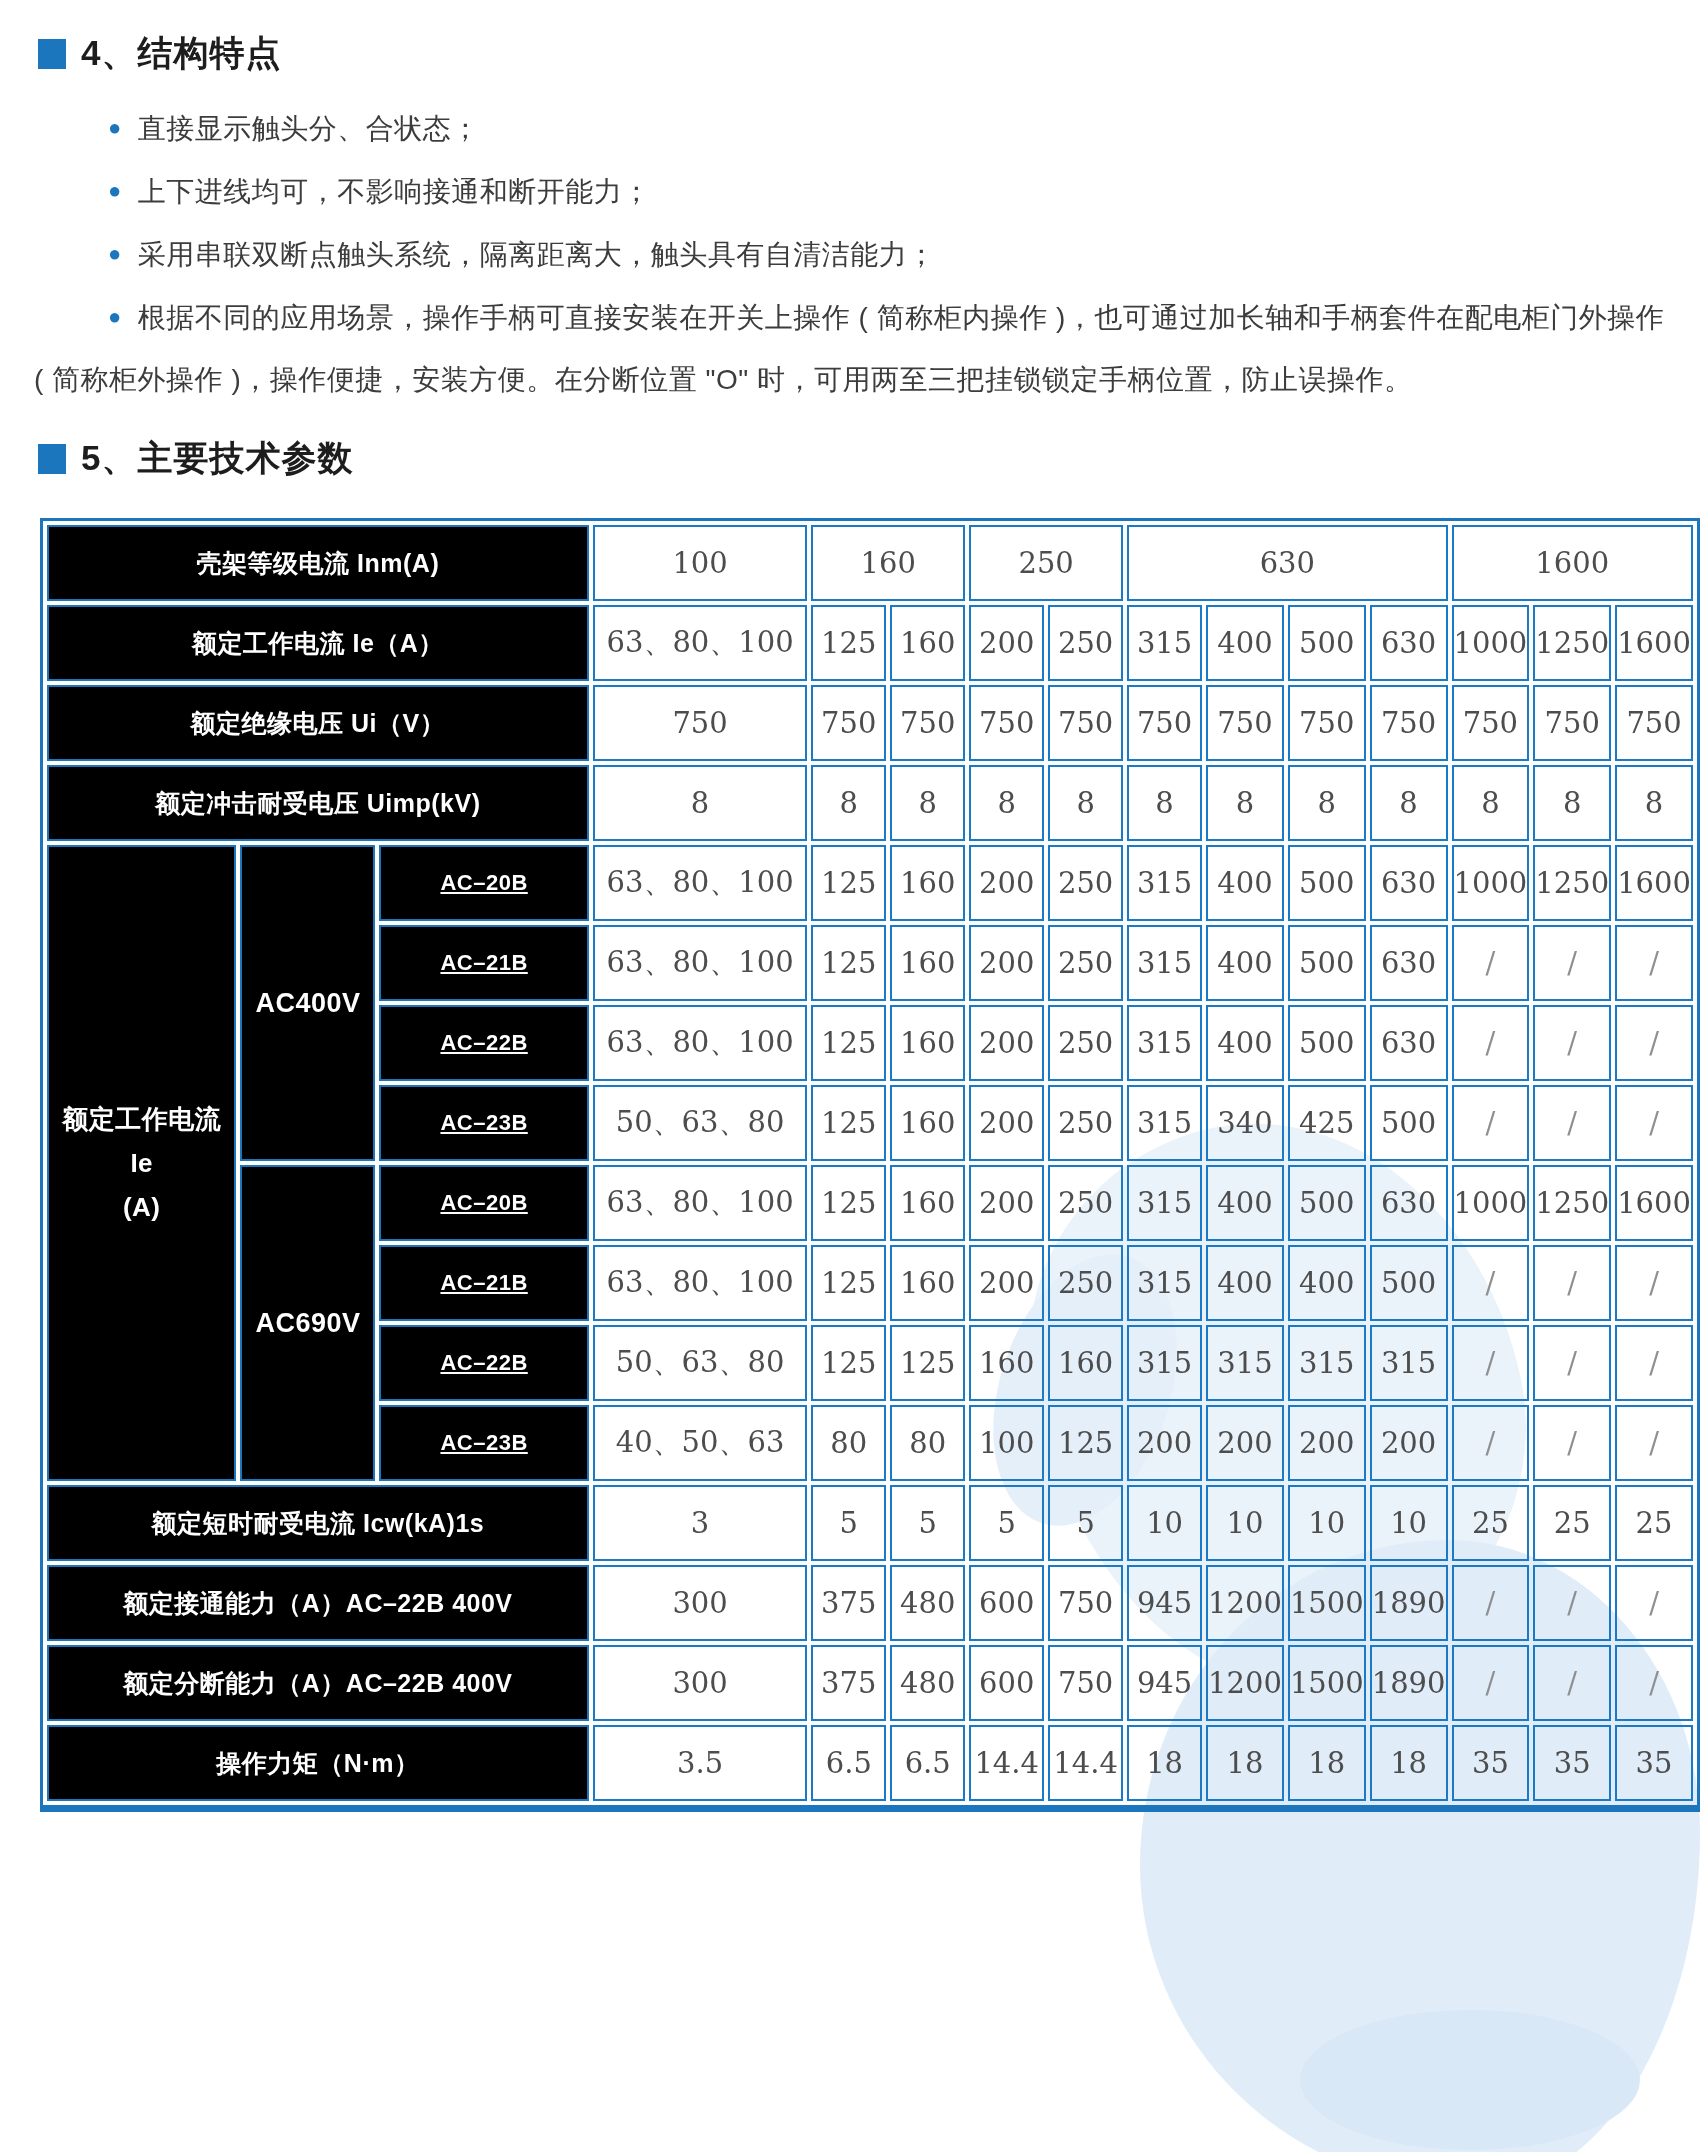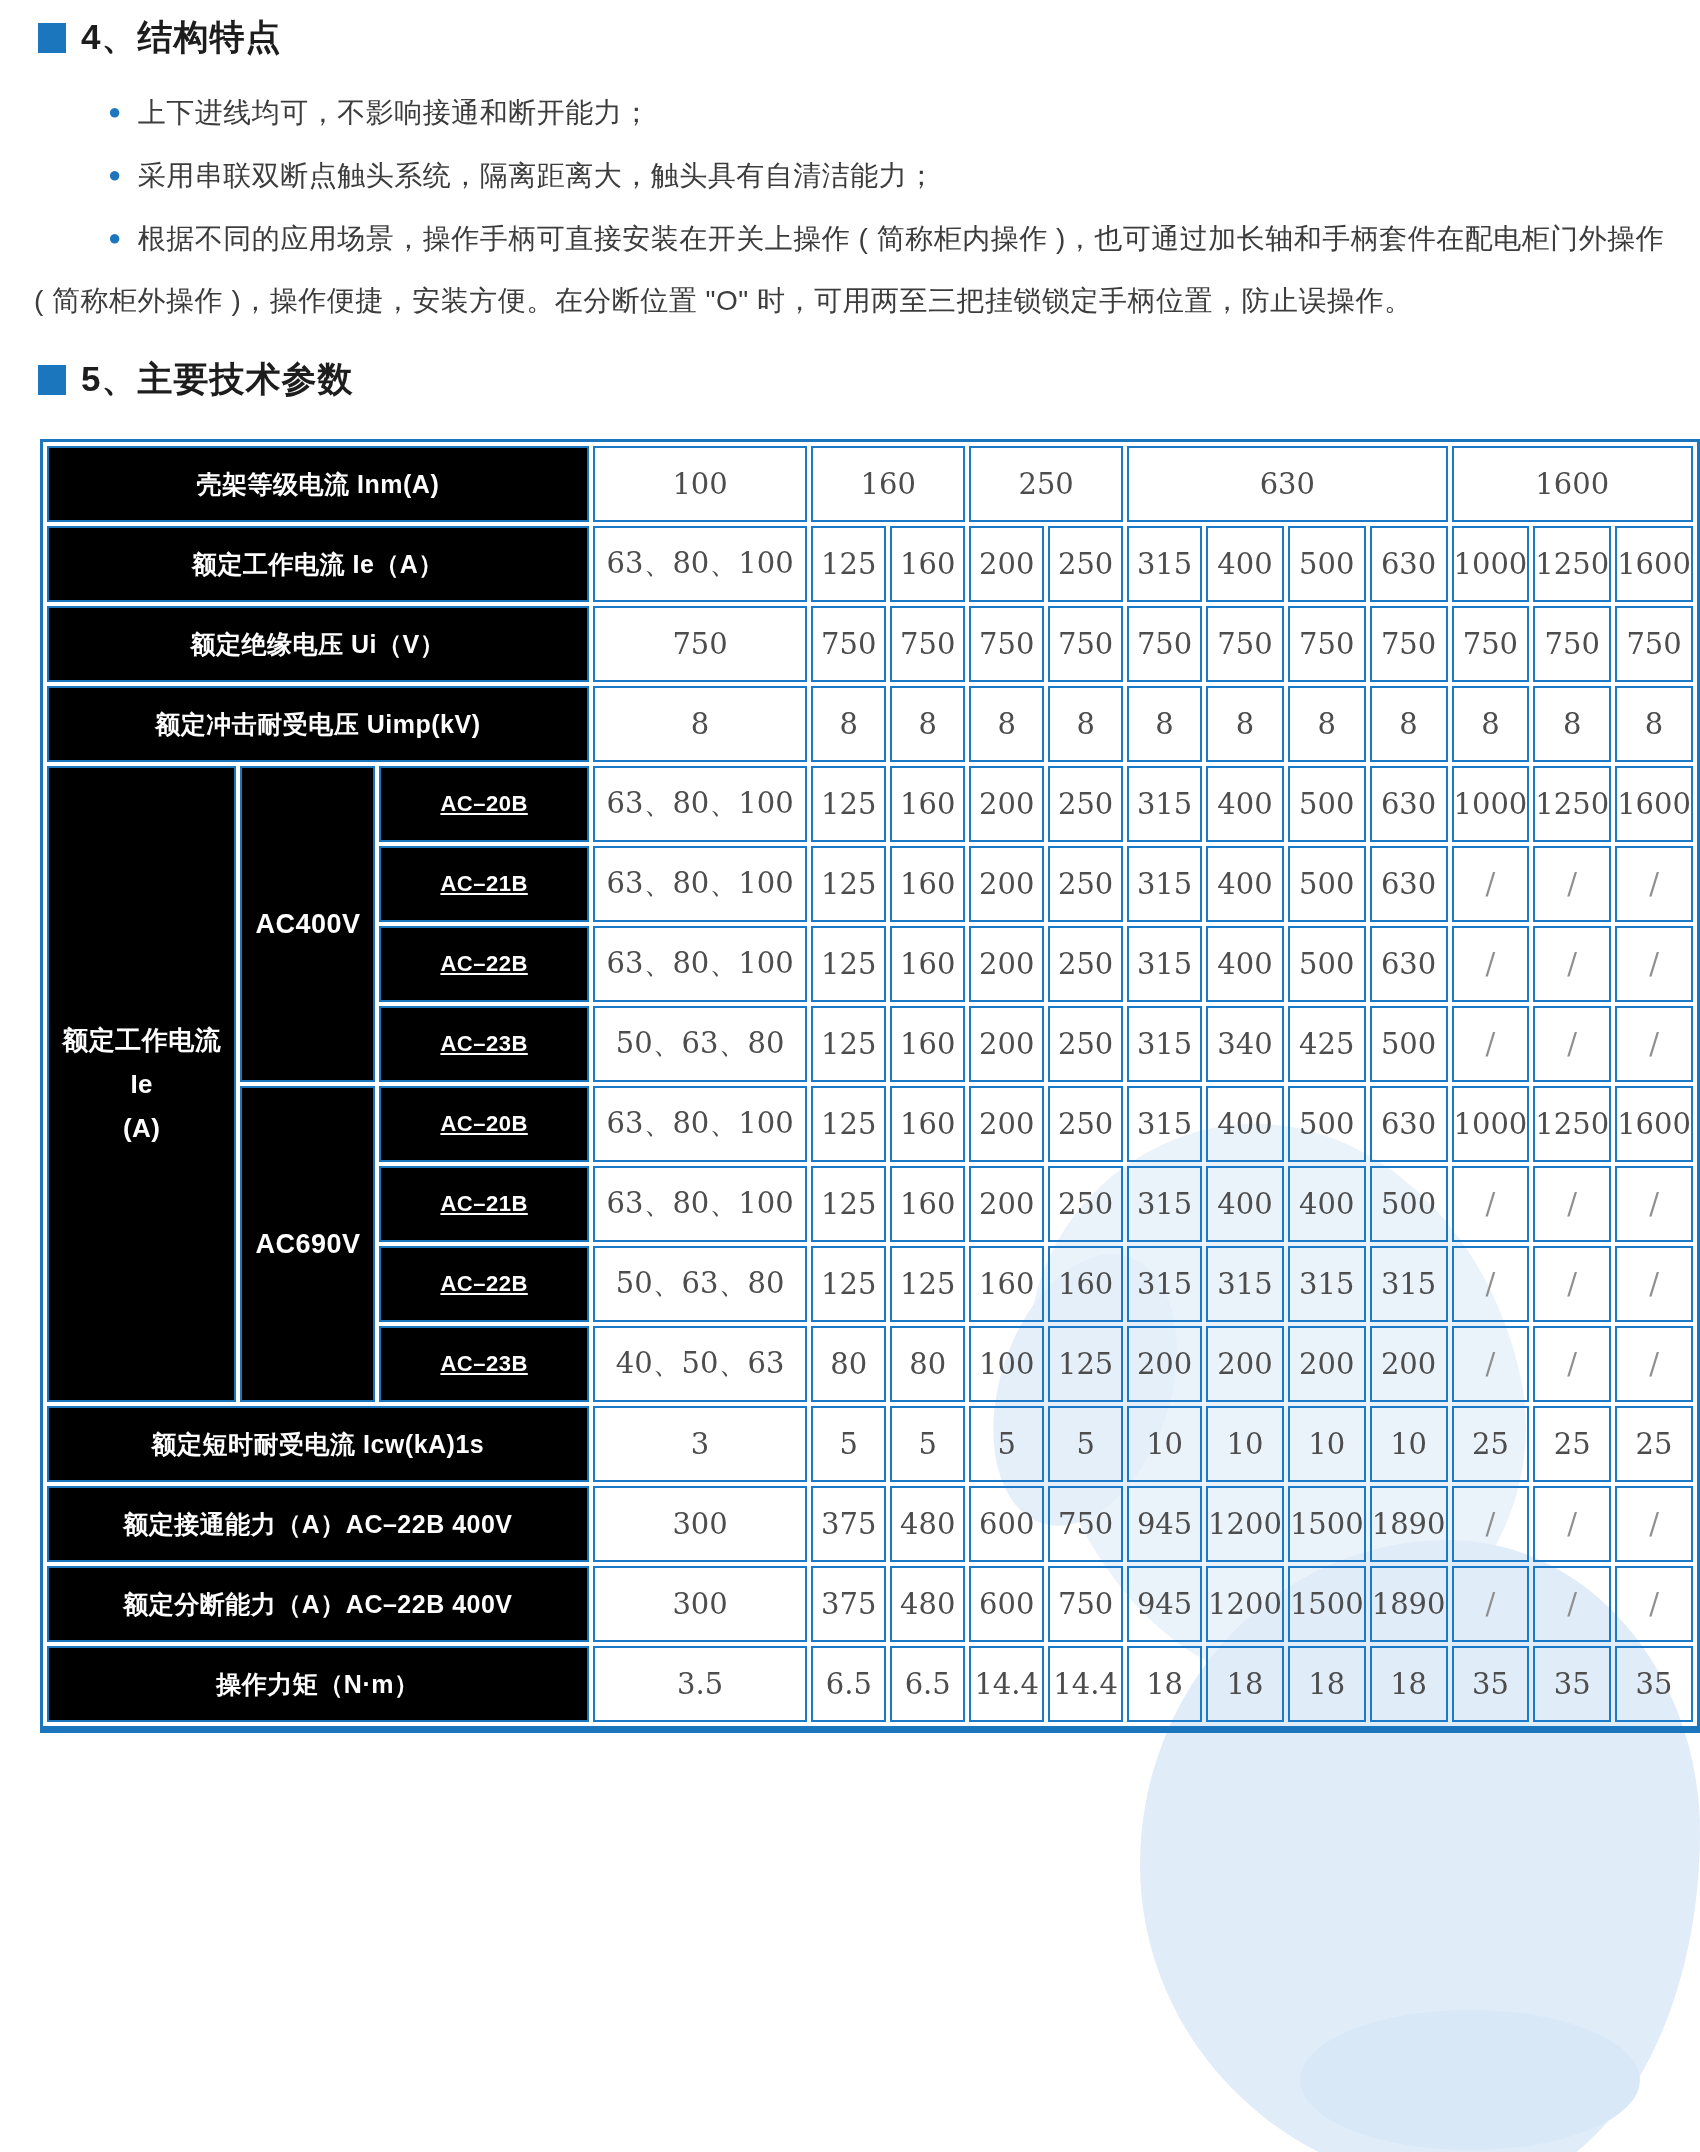--- a/index.html
+++ b/index.html
@@ -22,21 +22,21 @@
 
   .content { position:relative; z-index:1; }
 
   
   .section-heading {
     display:flex; align-items:center; gap:15px;
     margin:0 0 0 38px;
     font-size:35px; font-weight:bold; color:#1d1d1d; letter-spacing:1px;
   }
   .heading-square { width:28px; height:30px; background:#1b76bd; flex:0 0 auto; }
-  #s4-heading { padding-top:14px; }
+  #s4-heading { padding-top:30px; }
   #s5-heading { margin-top:24px;text-align:right; }
 
   
   .features { margin-top:20px; }
   .feature-item {
     margin:0 34px; font-size:28px; color:#3c3c3c;
     line-height:62px; text-indent:74px; letter-spacing:0.5px;
   }
   .bullet-dot { color:#1b76bd; font-size:22px; margin-right:16px; vertical-align:3px; }
 
@@ -72,20 +72,21 @@
 <div class="watermark wm4"></div>
 
 <div class="content">
 
   <h2 id="s4-heading" class="section-heading">
     <span class="heading-square"></span>
     <span>4、结构特点</span>
   </h2>
 
   <div class="features">
+    <p class="feature-item"><span class="bullet-dot">●</span><span>直接显示触头分、合状态；</span></p>
     <p class="feature-item"><span class="bullet-dot">●</span><span>上下进线均可，不影响接通和断开能力；</span></p>
     <p class="feature-item"><span class="bullet-dot">●</span><span>采用串联双断点触头系统，隔离距离大，触头具有自清洁能力；</span></p>
     <p class="feature-item"><span class="bullet-dot">●</span><span>根据不同的应用场景，操作手柄可直接安装在开关上操作 ( 简称柜内操作 )，也可通过加长轴和手柄套件在配电柜门外操作 ( 简称柜外操作 )，操作便捷，安装方便。在分断位置 "O" 时，可用两至三把挂锁锁定手柄位置，防止误操作。</span></p>
   </div>
 
   <h2 id="s5-heading" class="section-heading">
     <span class="heading-square"></span>
     <span>5、主要技术参数</span>
   </h2>
 

